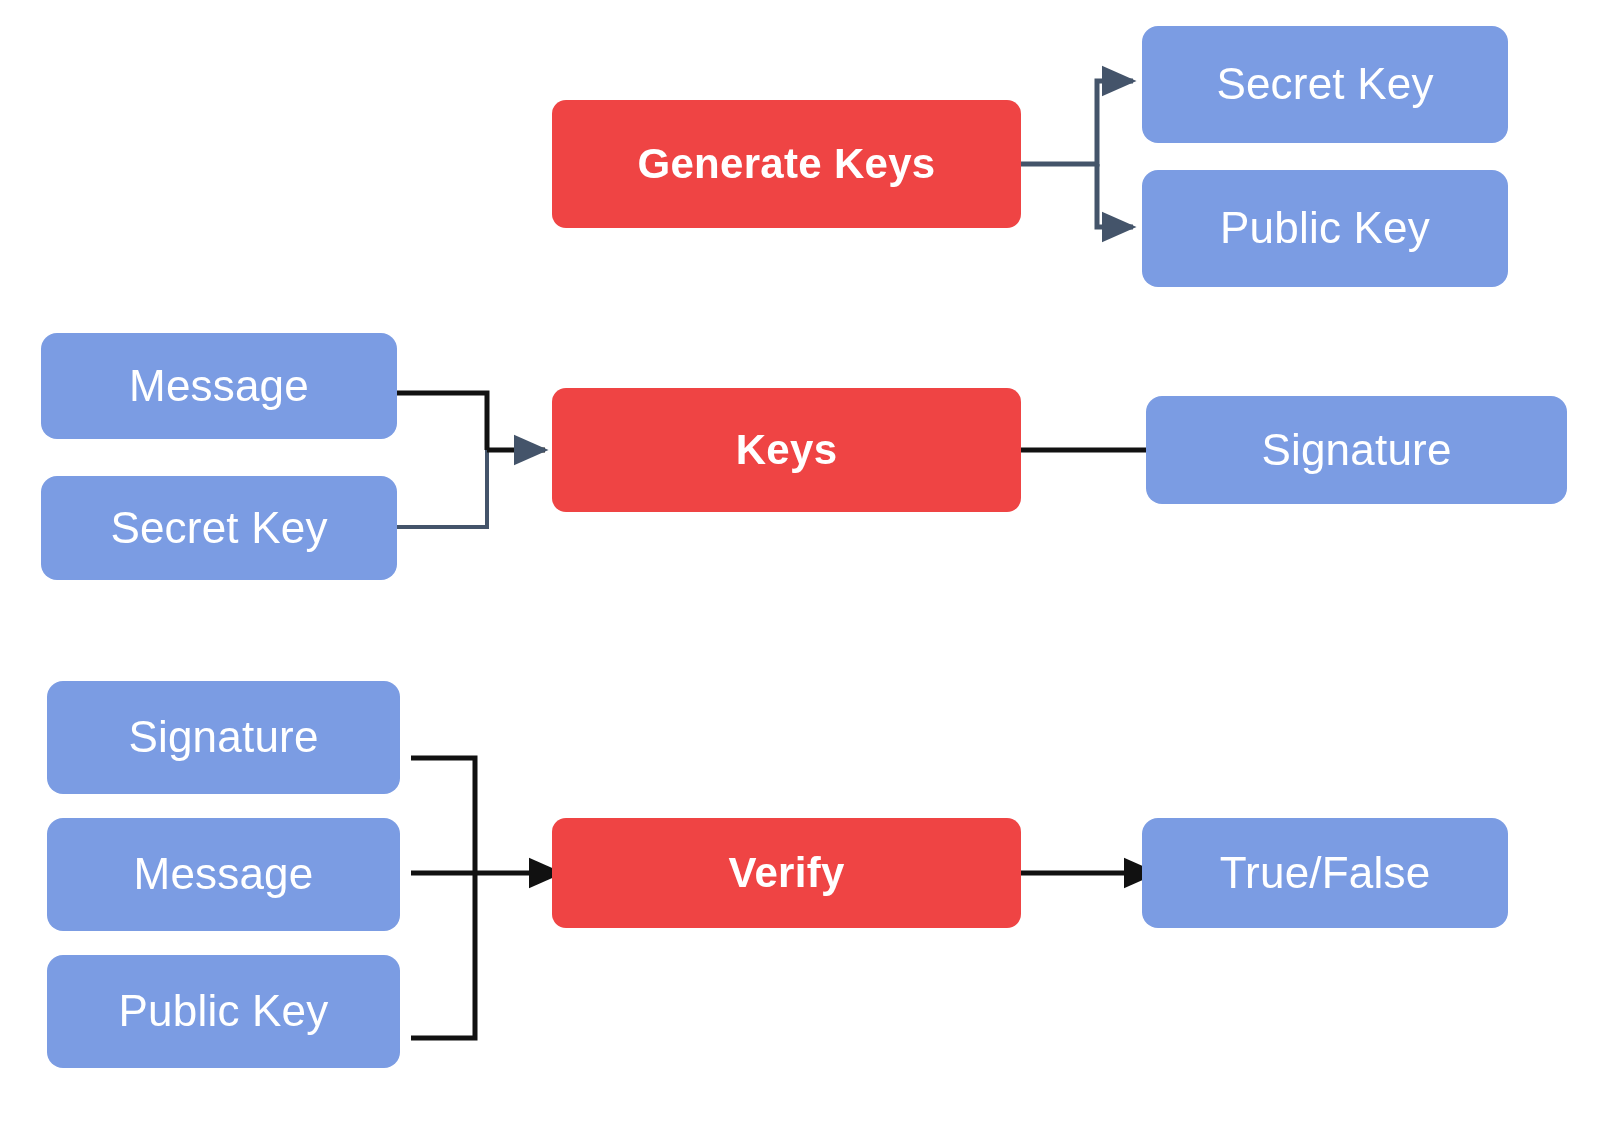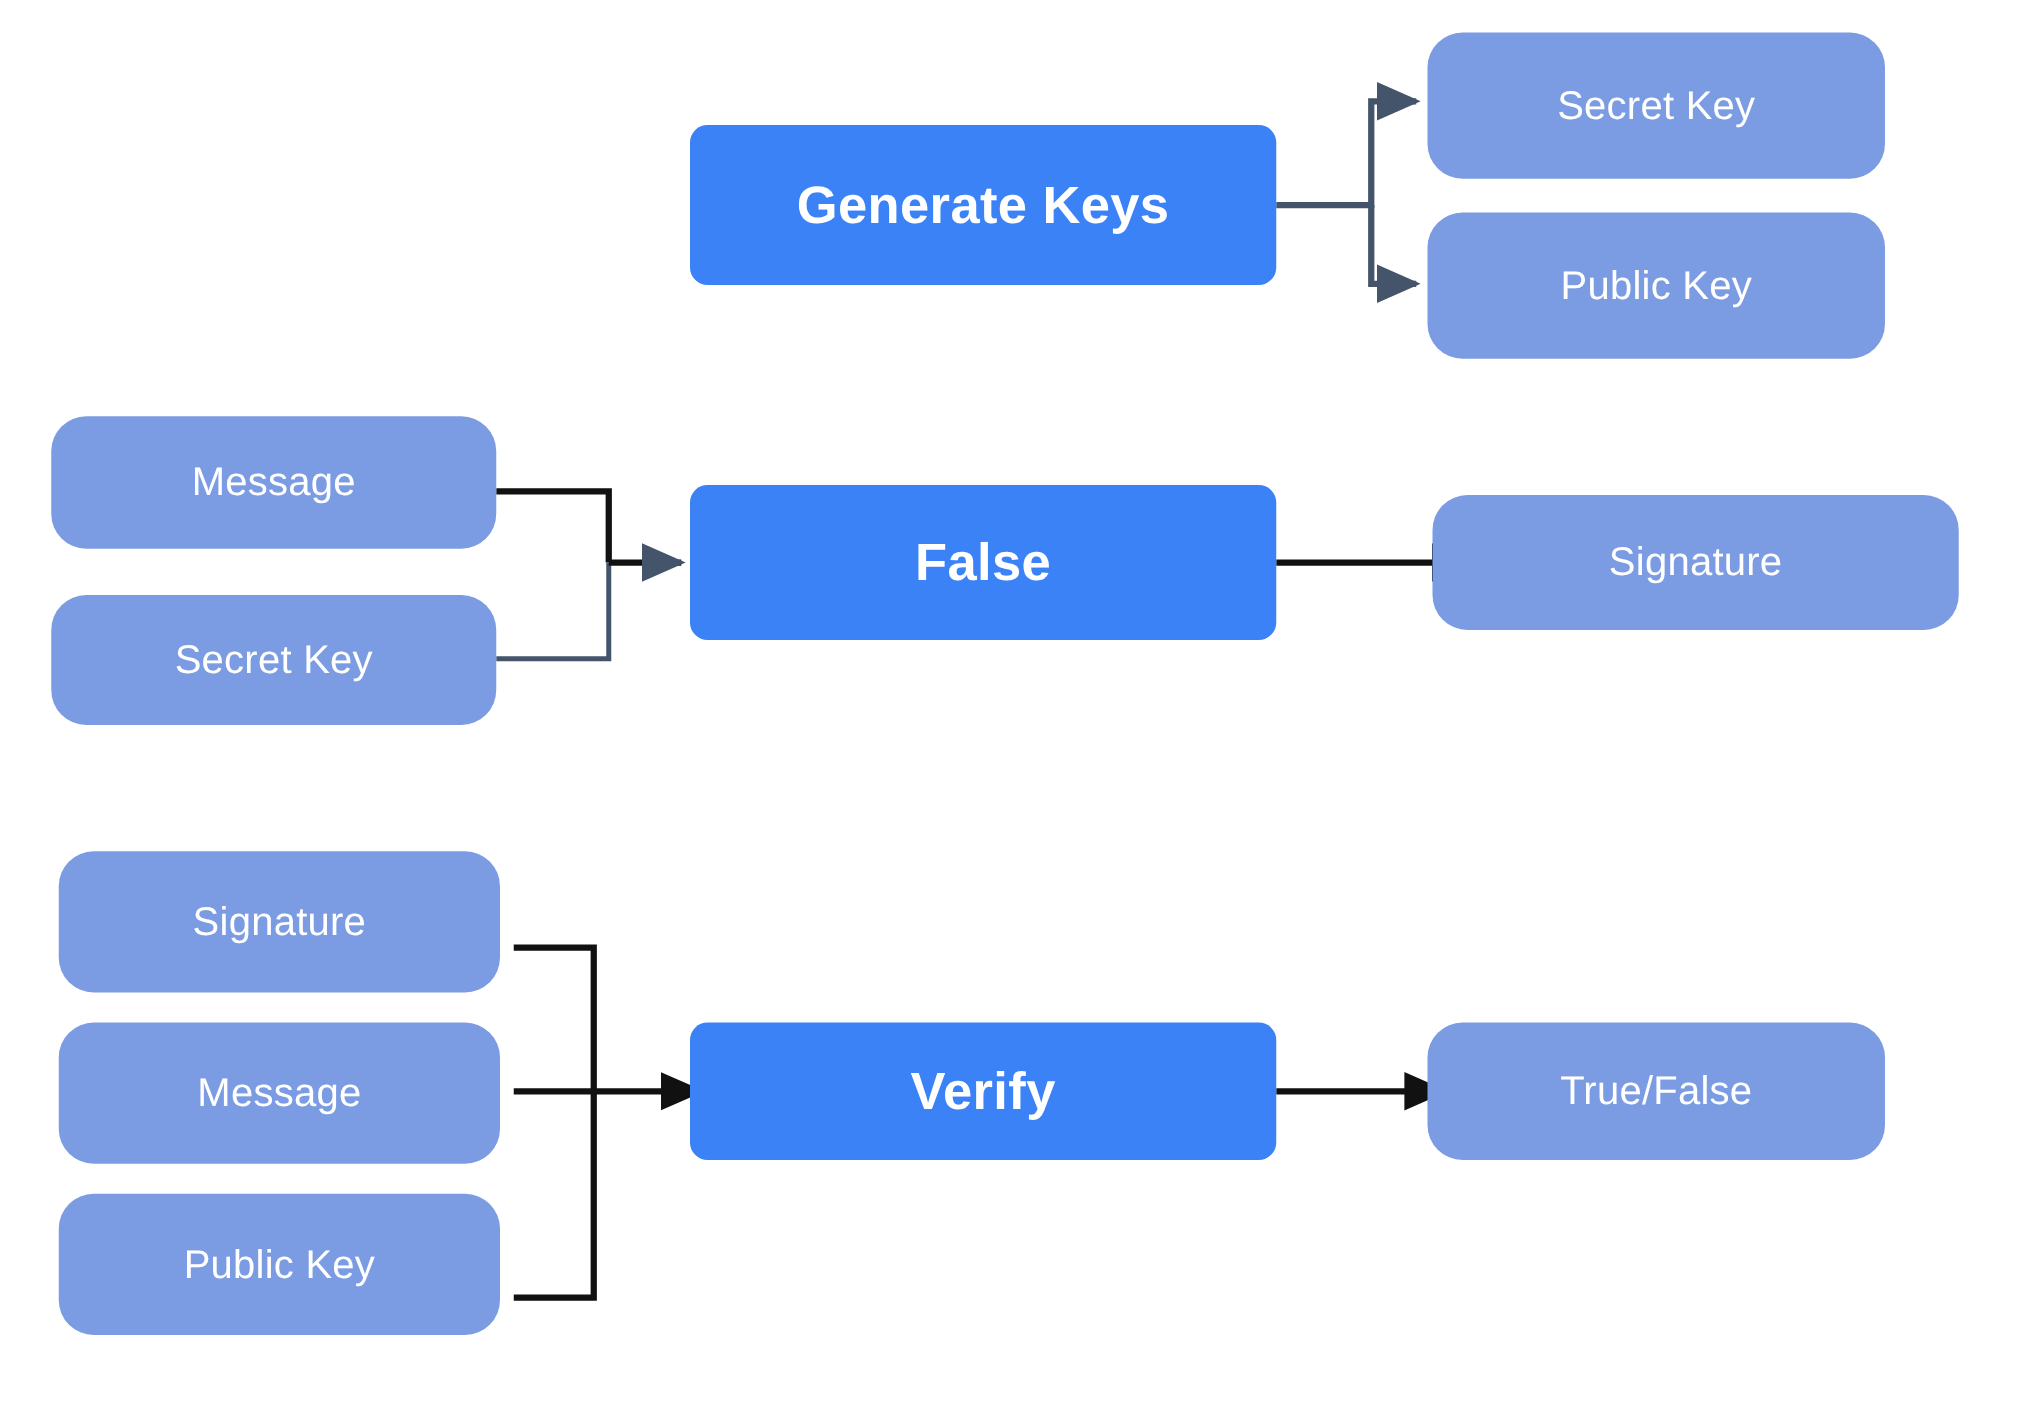--- a/index.html
+++ b/index.html
@@ -23,27 +23,27 @@
     display: flex;
     align-items: center;
     justify-content: center;
     color: #ffffff;
     text-align: center;
     line-height: 1.1;
     -webkit-font-smoothing: antialiased;
   }
   .node.data {
     background: #7b9ce3;
-    border-radius: 28px;
-    font-size: 32px;
+    border-radius: 16px;
+    font-size: 44px;
     font-weight: 400;
     letter-spacing: 0.2px;
   }
   .node.process {
-    background: #3b82f6;
+    background: #ef4444;
     border-radius: 14px;
     font-size: 42px;
     font-weight: 700;
     letter-spacing: 0.3px;
   }
   #edges {
     position: absolute;
     left: 0;
     top: 0;
     width: 1618px;
@@ -106,21 +106,21 @@
   <div class="node process" style="left:552px; top:100px; width:469px; height:128px;">Generate Keys</div>
 
   <div class="node data" style="left:1142px; top:26px; width:366px; height:117px;">Secret Key</div>
 
   <div class="node data" style="left:1142px; top:170px; width:366px; height:117px;">Public Key</div>
 
   <div class="node data" style="left:41px; top:333px; width:356px; height:106px;">Message</div>
 
   <div class="node data" style="left:41px; top:476px; width:356px; height:104px;">Secret Key</div>
 
-  <div class="node process" style="left:552px; top:388px; width:469px; height:124px;">False</div>
+  <div class="node process" style="left:552px; top:388px; width:469px; height:124px;">Keys</div>
 
   <div class="node data" style="left:1146px; top:396px; width:421px; height:108px;">Signature</div>
 
   <div class="node data" style="left:47px; top:681px; width:353px; height:113px;">Signature</div>
 
   <div class="node data" style="left:47px; top:818px; width:353px; height:113px;">Message</div>
 
   <div class="node data" style="left:47px; top:955px; width:353px; height:113px;">Public Key</div>
 
   <div class="node data" style="left:1142px; top:818px; width:366px; height:110px;">True/False</div>

